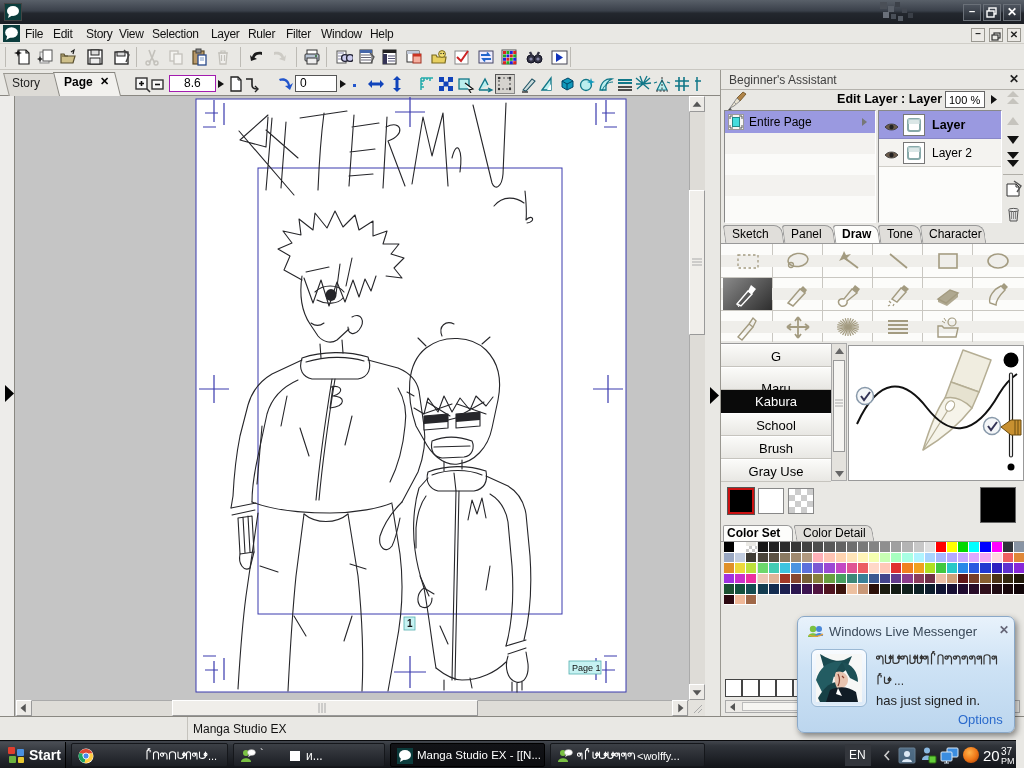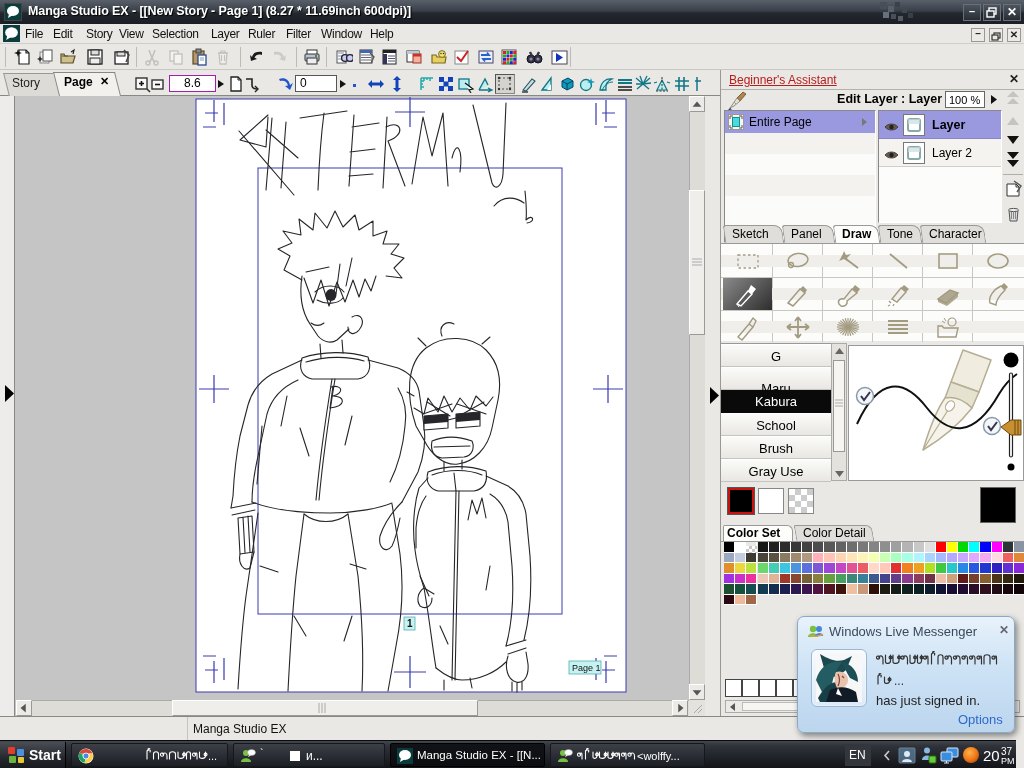--- a/index.html
+++ b/index.html
@@ -6,21 +6,20 @@
 .abs{position:absolute;}
 </style></head><body>
 
 <div class="abs" style="left:0;top:0;width:1024px;height:24px;background:linear-gradient(#596069 0%,#3a404a 45%,#23272e 55%,#1b1e24 100%);">
  <div class="abs" style="left:4px;top:3px;width:18px;height:18px;background:#0c3d3d;border:1px solid #444;">
   <svg width="16" height="16" viewBox="0 0 16 16">
         <ellipse cx="8" cy="7" rx="6" ry="5" fill="#fff"></ellipse>
         <path d="M4 10 L3 14 L8 11 Z" fill="#fff"></path>
       </svg>
  </div>
- <div class="abs" style="left:28px;top:4px;color:#fff;font-size:12.5px;font-weight:bold;letter-spacing:-0.1px;text-shadow:1px 1px 1px #000;">Manga Studio EX - [[New Story - Page 1] (8.27 * 11.69inch 600dpi)]</div>
 
  <svg class="abs" style="left:878px;top:0px;" width="40" height="24" viewBox="0 0 40 24">
   <rect x="2" y="2" width="7" height="7" fill="#4a4f57"></rect>
       <rect x="10" y="6" width="6" height="6" fill="#5a6069"></rect>
       <rect x="17" y="2" width="5" height="5" fill="#3c4149"></rect>
       <rect x="5" y="12" width="6" height="6" fill="#6a707a"></rect>
       <rect x="13" y="14" width="5" height="5" fill="#494f58"></rect>
       <rect x="24" y="8" width="5" height="5" fill="#424750"></rect>
       <rect x="20" y="16" width="5" height="5" fill="#555b64"></rect>
       <rect x="30" y="13" width="5" height="5" fill="#3a3f47"></rect>
@@ -397,39 +396,39 @@
   </svg>
 <div class="abs" style="left:0;top:96px;width:15px;height:620px;background:#edecea;border-right:1px solid #8a8882;"></div>
 <svg class="abs" style="left:4px;top:384px;" width="11" height="19" viewBox="0 0 11 19">
     <path d="M1 1 L10 9.5 L1 18 Z" fill="#000"></path>
   </svg>
 <svg class="abs" style="left:709px;top:386px;" width="11" height="19" viewBox="0 0 11 19">
     <path d="M1 1 L10 9.5 L1 18 Z" fill="#000"></path>
   </svg>
 <div class="abs" id="panel" style="left:720px;top:70px;width:304px;height:646px;background:#e9e8e4;border-left:1px solid #9a9891;">
     <div class="abs" style="left:0;top:0;width:303px;height:20px;border-bottom:1px solid #b4b2ac;">
-      <div class="abs" style="left:8px;top:3px;font-size:12px;color:#b91c1c;text-decoration:underline;">Beginner's Assistant</div>
+      <div class="abs" style="left:8px;top:3px;font-size:12px;color:#404040;">Beginner's Assistant</div>
       <div class="abs" style="left:288px;top:2px;font-size:12px;font-weight:bold;color:#222;">✕</div>
     </div>
     <svg class="abs" style="left:6px;top:20px" width="20" height="20" viewBox="0 0 20 20">
       <path d="M10 8 L16 2 L19 4 L13 11 Z" fill="#b08448" stroke="#6a4c20" stroke-width="0.8"></path>
       <path d="M10 8 L13 11 L7 16 L3 18 Z" fill="#e8e2d0" stroke="#777" stroke-width="0.8"></path>
       <path d="M3 18 L1 20 L5 19.5 Z" fill="#222"></path>
       <path d="M7 12 L9 14" stroke="#999"></path>
     </svg>
     <div class="abs" style="left:60px;top:22px;width:161px;text-align:right;font-size:12.5px;font-weight:bold;color:#000;white-space:nowrap;">Edit Layer : Layer</div>
     <div class="abs" style="left:224px;top:21px;width:40px;height:17px;background:#fff;border:1px solid #666;font-size:11px;color:#000;padding:2px 0 0 3px;">100 %</div>
     <svg class="abs" style="left:269px;top:24px" width="8" height="11" viewBox="0 0 8 11">
       <path d="M1 1 L7 5.5 L1 10 Z" fill="#111"></path>
     </svg>
     <svg class="abs" style="left:284px;top:20px" width="16" height="18" viewBox="0 0 16 18">
       <path d="M8 1 L14 7 H2 Z" fill="#c6c4be"></path>
       <path d="M8 8 L14 14 H2 Z" fill="#c6c4be"></path>
     </svg>
-    <div class="abs" style="left:3px;top:40px;width:152px;height:133px;background:#fbfbf9;border:1px solid #888;border-bottom-color:#fff;border-right-color:#fff;">
+    <div class="abs" style="left:3px;top:40px;width:152px;height:113px;background:#fbfbf9;border:1px solid #888;border-bottom-color:#fff;border-right-color:#fff;">
       <div class="abs" style="left:0px;top:0px;width:150px;height:22px;background:#9a99e0;"></div>
       <div class="abs" style="left:3px;top:3px;width:16px;height:16px;background:#f6f6f4;border:1px solid #999;"><svg width="14" height="14" viewBox="0 0 14 14">
           <rect x="3.5" y="2.5" width="7" height="9" fill="#4dd" stroke="#288"></rect>
           <path d="M1 1 L4 1 M10 1 L13 1 M1 13 L4 13 M10 13 L13 13 M1 1 L1 4 M1 10 L1 13 M13 1 L13 4 M13 10 L13 13" stroke="#555"></path>
         </svg></div>
       <div class="abs" style="left:24px;top:4px;font-size:12px;color:#000;">Entire Page</div>
       <svg class="abs" style="left:136px;top:6px" width="7" height="10" viewBox="0 0 7 10">
         <path d="M1 1 L6 5 L1 9 Z" fill="#777"></path>
       </svg>
       <div class="abs" style="left:0px;top:22px;width:150px;height:21px;background:#f3f2ef;"></div>

